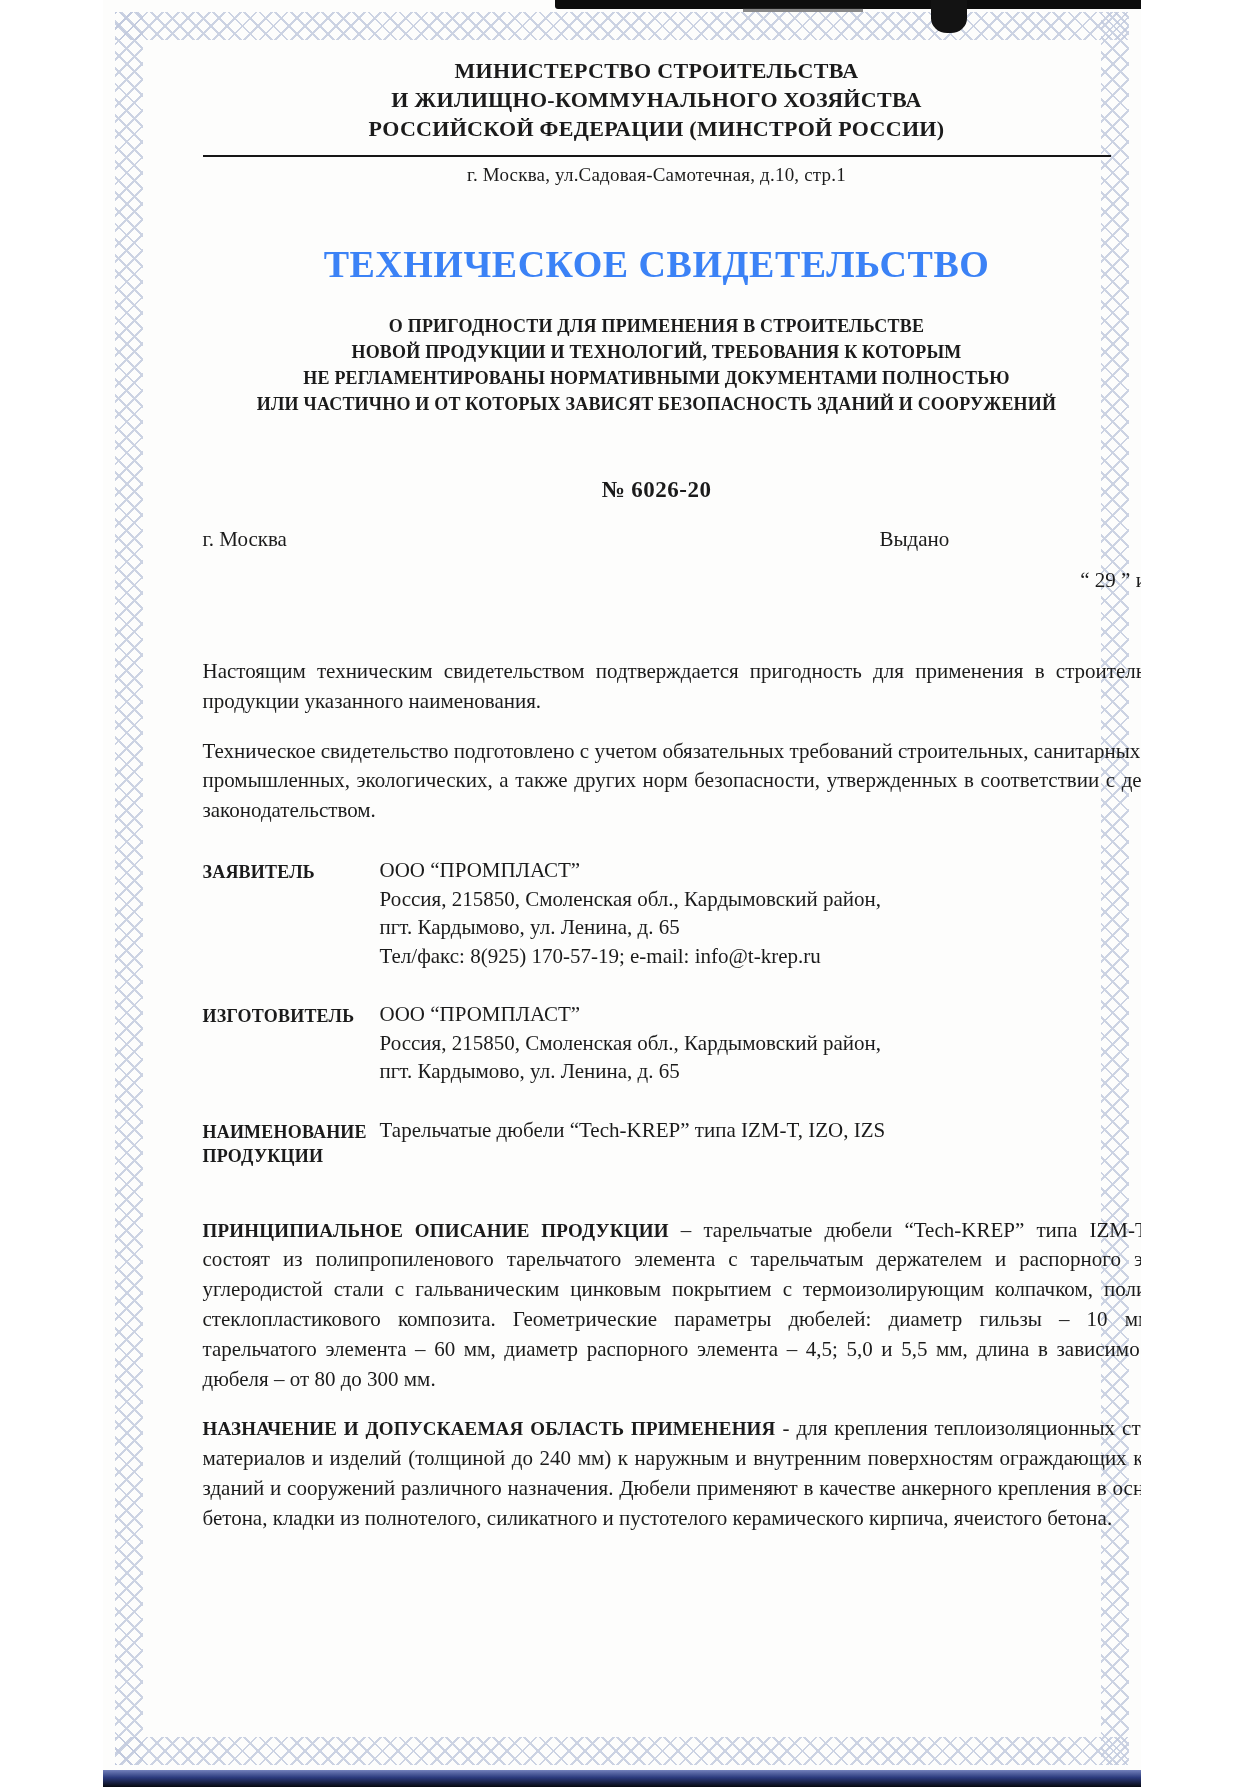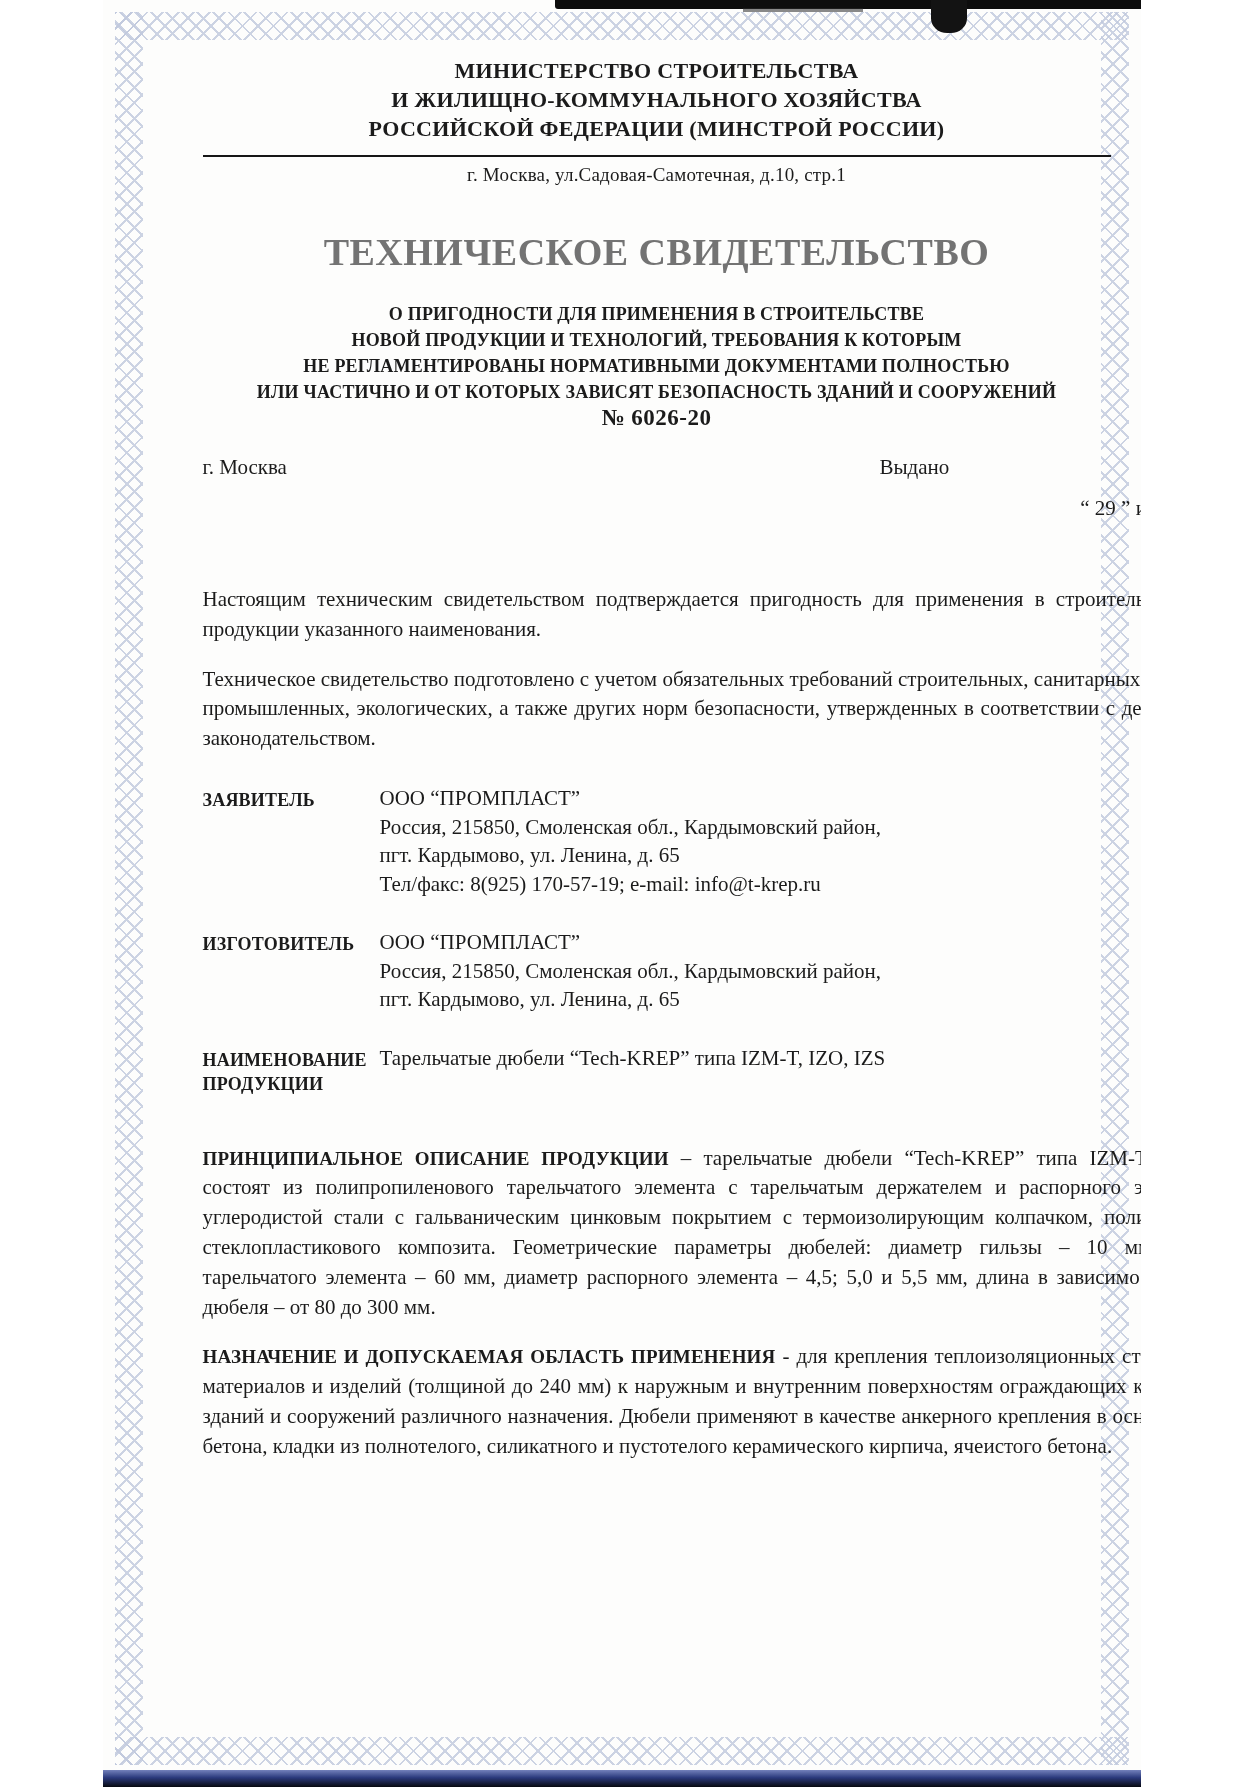--- a/index.html
+++ b/index.html
@@ -42,29 +42,29 @@
   .content { position:absolute; left:100px; top:56px; width:1045px; }
 
   .centered-block { width:908px; text-align:center; }
 
   .doc-header { padding-bottom:12px; border-bottom:2px solid #161616; }
   .ministry-line { font-size:22px; font-weight:bold; line-height:29px; letter-spacing:.3px; }
 
   .address { margin-top:7px; font-size:19px; letter-spacing:.2px; }
 
   .doc-title {
-    margin-top:44px;
+    margin-top:56px;
     font-size:38px; font-weight:bold;
-    color:#737373;
+    color:#3b82f6;
     letter-spacing:.5px;
   }
 
   .subtitle { margin-top:27px; font-weight:bold; font-size:18px; line-height:26px; letter-spacing:.2px; }
 
-  .doc-number { font-size:23px; font-weight:bold; letter-spacing:.5px; }
+  .doc-number { margin-top:60px; font-size:23px; font-weight:bold; letter-spacing:.5px; }
 
   .city-row { display:flex; justify-content:space-between; margin-top:24px; font-size:21px; }
   .issued-col { width:368px; }
   .issued-date { margin-top:16px;text-align:right; }
 
   .body-para {
     margin-top:20px;
     font-size:21px; line-height:1.42;
     text-align:justify;
   }

